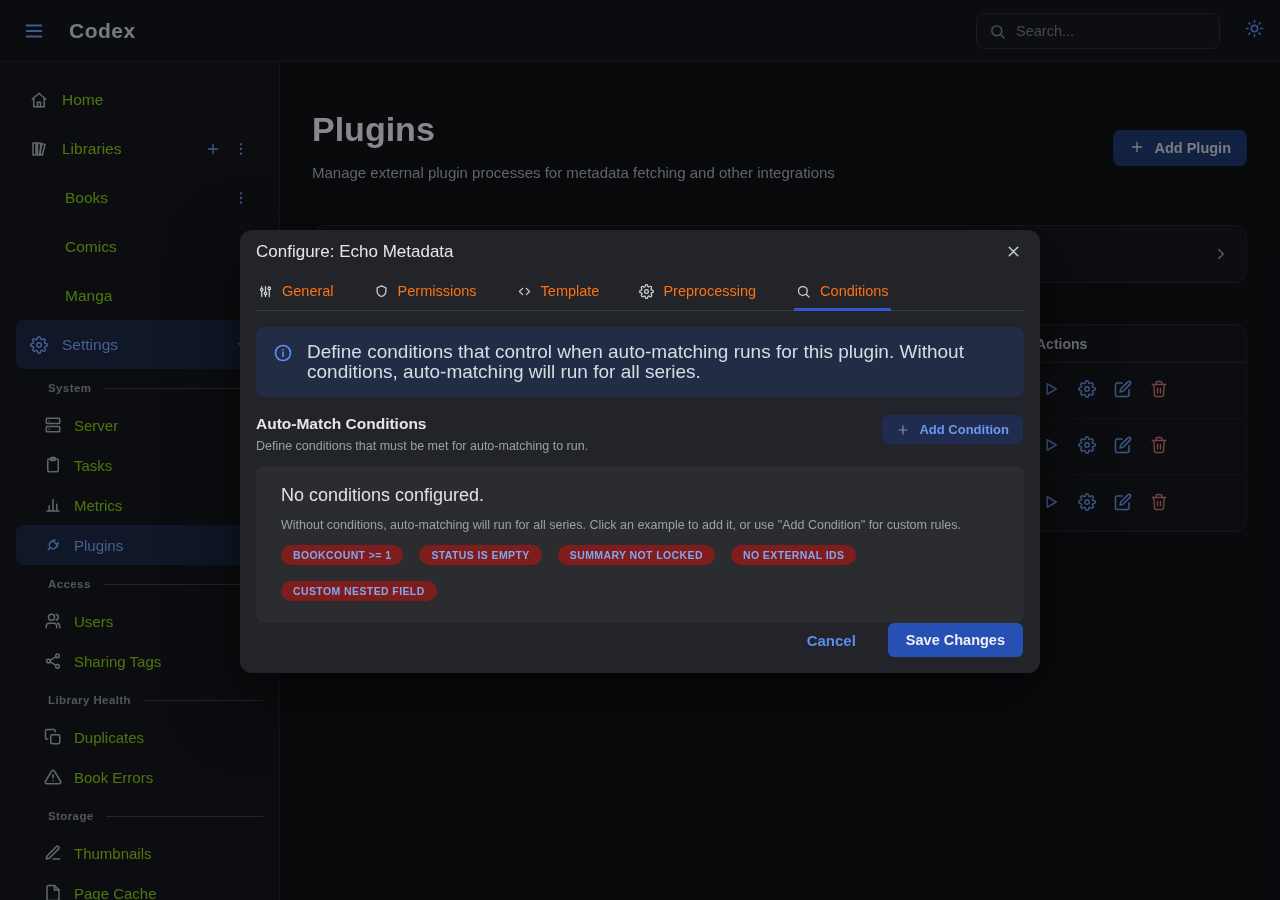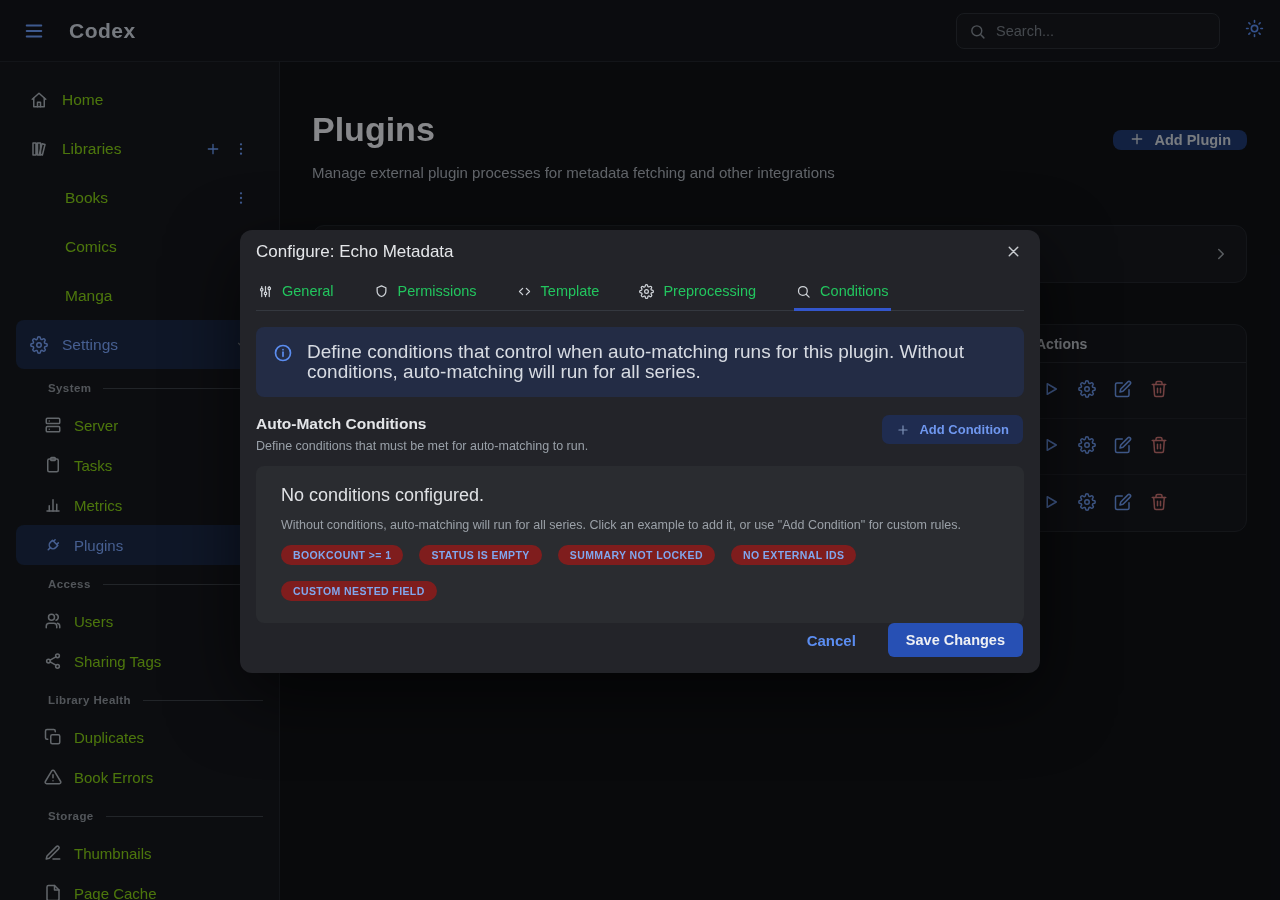--- a/index.html
+++ b/index.html
@@ -4,21 +4,21 @@
 <style>
   * { margin:0; padding:0; box-sizing:border-box; }
   html,body { width:1280px; height:900px; overflow:hidden; }
   body { background:#101216; font-family:"Liberation Sans", sans-serif; position:relative; }
 
   
   .topbar { position:absolute; top:0; left:0; right:0; height:62px; background:#14161b;
             border-bottom:1px solid #22252b; display:flex; align-items:center; z-index:1; }
   .hamburger { margin-left:23px; color:#6c9bf5; background:none; border:none; cursor:pointer; display:flex; }
   .app-title { margin-left:24px; font-size:21px; font-weight:700; color:#ccd3dc; letter-spacing:.5px; }
-  .searchbox { position:absolute; right:60px; top:13px; width:264px; height:36px; background:#17191e;
+  .searchbox { position:absolute; right:60px; top:13px; width:244px; height:36px; background:#17191e;
                border:1px solid #2b2f36; border-radius:8px; display:flex; align-items:center; padding:0 12px; }
   .searchbox .sicon { color:#868d96; display:flex; }
   .searchbox input { flex:1; background:transparent; border:none; outline:none; margin-left:10px;
                      font-size:14.5px; color:#c5cad1; font-family:inherit; }
   .searchbox input::placeholder { color:#767d85; }
   .theme-btn { position:absolute; right:16px; top:19px; background:none; border:none; color:#5b8df0; cursor:pointer; display:flex; }
 
   
   .sidebar { position:absolute; top:62px; left:0; bottom:0; width:280px; background:#16181c;
              border-right:1px solid #22252b; padding-top:13px; z-index:1; overflow:hidden; }
@@ -35,21 +35,21 @@
   .trail .tbtn { background:none; border:none; color:#6c9bf5; display:flex; cursor:pointer; padding:0; }
   .trail .tbtn.gray { color:#7c828b; }
   .ssection { height:34px; margin:2px 16px 0; display:flex; align-items:center; padding-left:32px; }
   .ssection .slbl { font-size:11.5px; font-weight:700; color:#8d939b; letter-spacing:.4px; }
   .ssection .sline { flex:1; height:1px; background:#3c4148; margin-left:12px; }
 
   
   .main { position:absolute; top:62px; left:280px; right:0; bottom:0; background:#101216; z-index:1; }
   .page-title { position:absolute; left:32px; top:48px; font-size:34px; font-weight:700; color:#e9ebef; }
   .page-subtitle { position:absolute; left:32px; top:102px; font-size:15px; color:#a7adb5; }
-  .add-plugin { position:absolute; right:33px; top:68px; height:20px; background:#203a70; color:#ced4dc;
+  .add-plugin { position:absolute; right:33px; top:68px; height:36px; background:#203a70; color:#ced4dc;
                 border:none; border-radius:8px; font-size:14.5px; font-weight:700; font-family:inherit;
                 display:flex; align-items:center; gap:9px; padding:0 16px; cursor:pointer; }
   .list-panel { position:absolute; left:32px; right:33px; top:163px; height:58px; background:#17191e;
                 border:1px solid #24272d; border-radius:12px; }
   .list-panel .chev { position:absolute; right:16px; top:50%; transform:translateY(-50%); color:#9aa0a7; display:flex; }
   .plugins-table { position:absolute; left:32px; right:33px; top:262px; background:#16181d;
                    border:1px solid #23262c; border-radius:12px; overflow:hidden; }
   .thead { height:38px; border-bottom:1px solid #282c33; position:relative; }
   .actions-header { position:absolute; left:723px; top:50%; transform:translateY(-50%);
                     font-size:14px; font-weight:700; color:#c2c7ce; }
@@ -60,21 +60,21 @@
 
   
   .overlay { position:absolute; inset:0; background:rgba(0,0,0,0.42); z-index:5; }
   .modal { position:absolute; left:240px; top:230px; width:800px; height:443px; background:#232429;
            border-radius:12px; box-shadow:0 24px 70px rgba(0,0,0,.6); z-index:10;
            display:flex; flex-direction:column; }
   .modal-header { height:50px; display:flex; align-items:center; padding:0 16px; }
   .modal-title { font-size:17px; color:#e4e6e9; flex:1; }
   .modal-close { background:none; border:none; color:#c9ccd0; cursor:pointer; display:flex; padding:2px; }
   .tabs { display:flex; gap:36px; margin:4px 16px 0; border-bottom:1px solid #34383f; }
-  .tab { display:flex; align-items:center; gap:9px; font-size:14.5px; color:#22c55e; padding:6px 2px 9px;
+  .tab { display:flex; align-items:center; gap:9px; font-size:14.5px; color:#f97316; padding:6px 2px 9px;
          border:none; background:none; cursor:pointer; font-family:inherit; border-bottom:3px solid transparent; margin-bottom:-1px; }
   .tab .ic { display:flex; color:#cfd3d8; }
   .tab.active { border-bottom-color:#3356cc; }
   .info-box { margin:16px 16px 0; background:#232c45; border-radius:8px; padding:15px 17px;
               display:flex; gap:14px; }
   .info-box .ic { color:#5b8df0; display:flex; margin-top:1px; flex:none; }
   .info-text { font-size:19px; line-height:20px; color:#d7dbe2; }
   .cond-head-row { margin:18px 17px 0 16px; display:flex; justify-content:space-between; align-items:flex-start; }
   .cond-heading { font-size:15.5px; font-weight:600; color:#e3e5e8; }
   .cond-subtext { font-size:12.5px; color:#99a0a8; margin-top:6px; }

